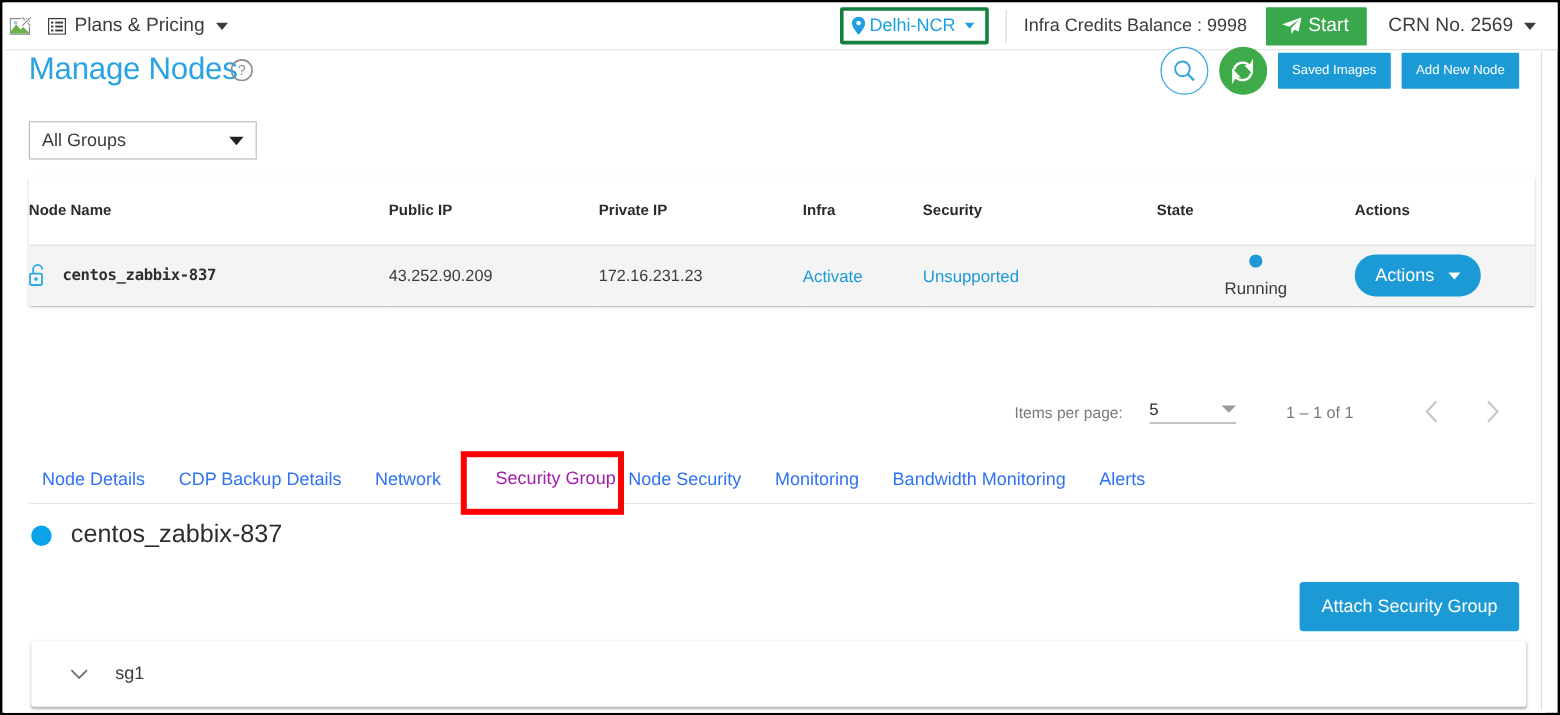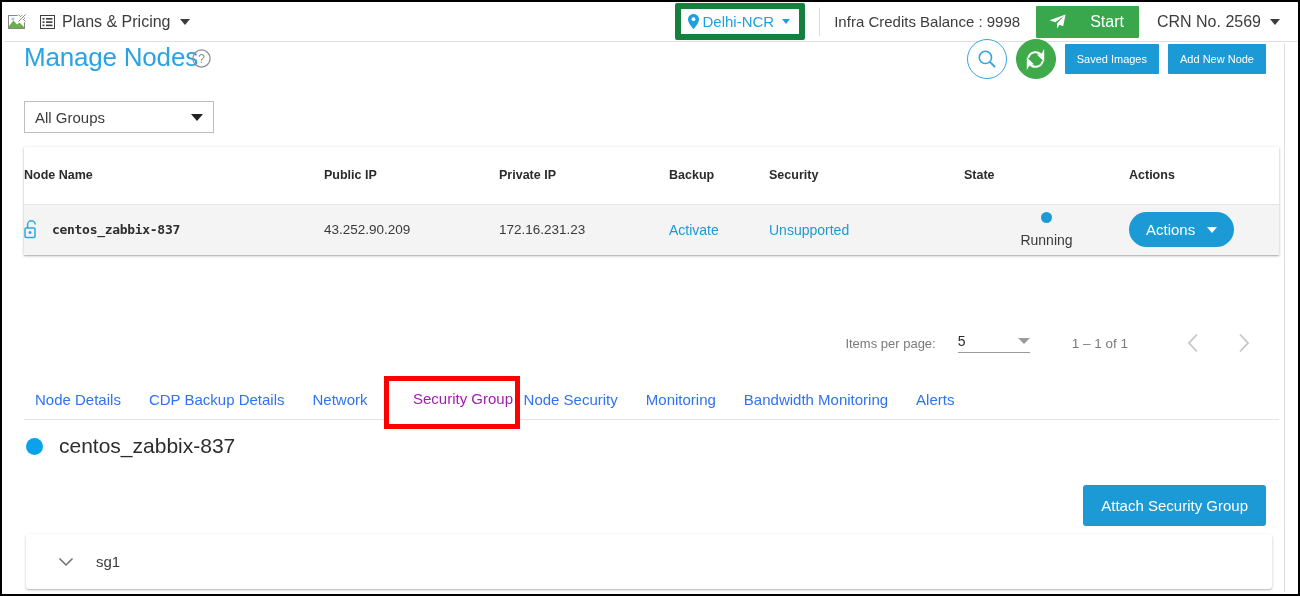--- a/index.html
+++ b/index.html
@@ -43,34 +43,34 @@
     border-top: 6px solid #3c3c3c;
     margin-left: 2px;
   }
 
   .topbar-right {
     margin-left: auto; display: flex; align-items: center; height: 100%;
     margin-right: 18px;
   }
   .region-chip {
     display: flex; align-items: center; gap: 4px;
-    border: 6px solid #15803d; border-radius: 2px;
+    border: 3px solid #15803d; border-radius: 2px;
     padding: 4px 9px 4px 7px;
     color: #1f9fdf; font-size: 15px;
     cursor: pointer; background: #fff;
   }
   .region-chip .pin { width: 11px; height: 15px; display: block; }
   .region-chip .caret-down {
     border-top-color: #1f9fdf; border-left-width: 4px; border-right-width: 4px;
     border-top-width: 5px; margin-left: 4px;
   }
   .vdiv { width: 1px; height: 28px; background: #dcdcdc; margin: 0 14px; }
   .credits { font-size: 15px; color: #3c3c3c; white-space: nowrap; }
   .start-btn {
-    display: flex; align-items: center; gap: 24px;
+    display: flex; align-items: center; gap: 5px;
     background: #39a84c; color: #ffffff;
     font-size: 16px; padding: 7px 15px 7px 13px;
     margin-left: 16px; border: none; cursor: pointer;
     border-radius: 1px;
   }
   .start-btn .plane { width: 17px; height: 15px; display: block; }
   .crn {
     display: flex; align-items: center; gap: 7px;
     font-size: 16px; color: #3c3c3c; margin-left: 18px; cursor: pointer;
   }
@@ -340,21 +340,21 @@
       <span class="caret-down"></span>
     </div>
 
     <div class="table-card">
       <table class="nodes">
         <thead>
           <tr>
             <th class="c-name">Node Name</th>
             <th class="c-pub">Public IP</th>
             <th class="c-priv">Private IP</th>
-            <th class="c-backup">Backup</th>
+            <th class="c-backup">Infra</th>
             <th class="c-sec">Security</th>
             <th class="c-state">State</th>
             <th class="c-act">Actions</th>
           </tr>
         </thead>
         <tbody>
           <tr>
             <td class="c-name">
               <div class="node-cell">
                 <svg class="lock-icon" viewBox="0 0 15 19">

